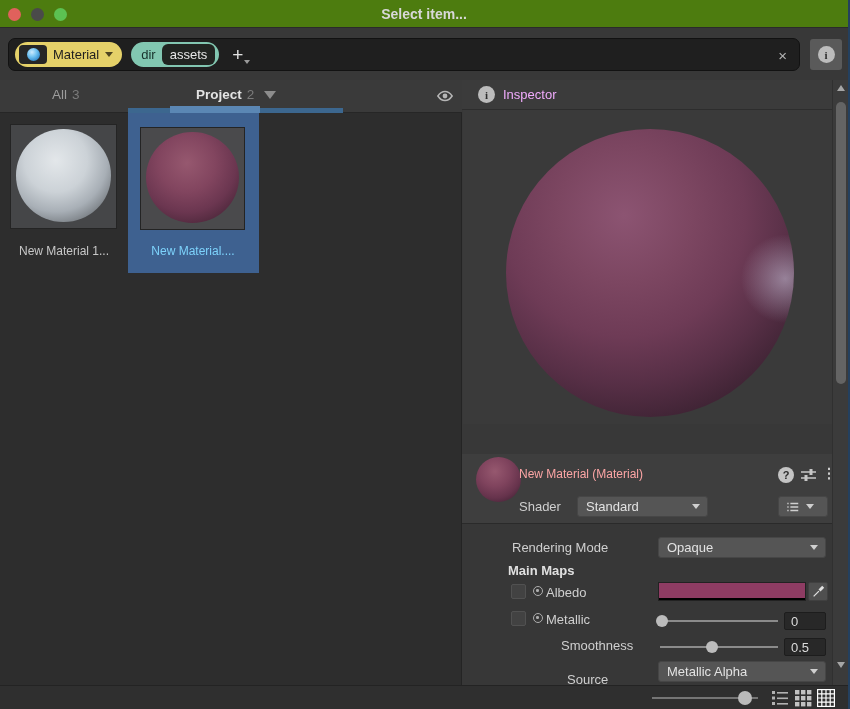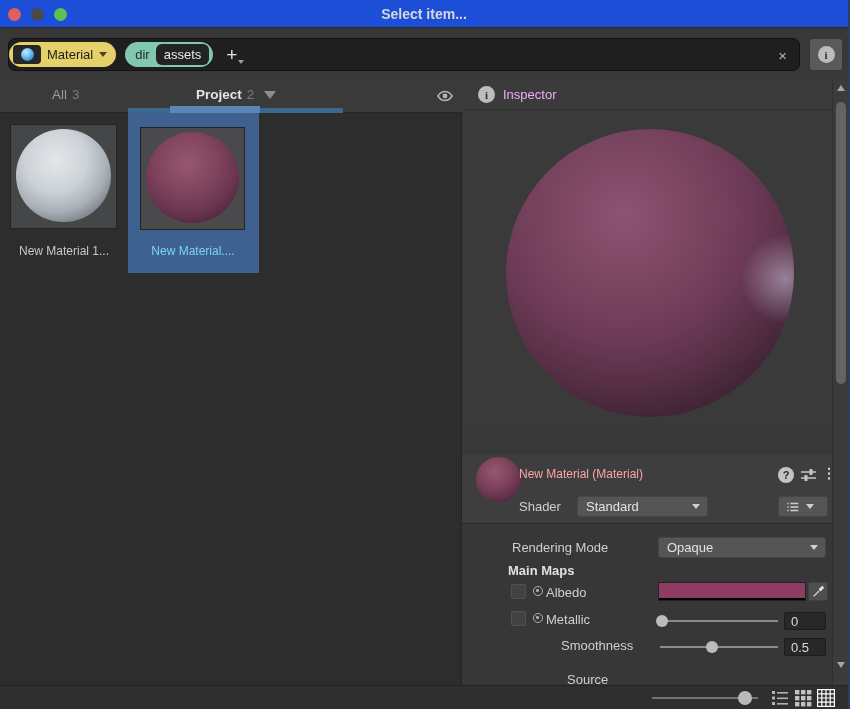--- a/index.html
+++ b/index.html
@@ -3,29 +3,29 @@
 <meta charset="utf-8">
 <style>
   * { margin:0; padding:0; box-sizing:border-box; }
   body { background:#1a1a1a; font-family:"Liberation Sans", sans-serif; }
   .window {
     position:relative; width:850px; height:709px; background:#383838;
     overflow:hidden; color:#cfcfcf; font-size:13px;
     border-right:2px solid #24405f;
   }
   
-  .titlebar { position:absolute; left:0; top:0; width:100%; height:28px; background:#1d4ed8; border-bottom:1px solid #2b2b2b; }
+  .titlebar { position:absolute; left:0; top:0; width:100%; height:28px; background:#4d7c0f; border-bottom:1px solid #2b2b2b; }
   .tl-dot { position:absolute; top:8px; width:13px; height:13px; border-radius:50%; }
   .tl-close { left:8px;  background:#e0615c; }
   .tl-min   { left:31px; background:#4a4a4a; }
   .tl-zoom  { left:54px; background:#5cc152; }
   .title-text { position:absolute; left:0; right:0; top:6px; text-align:center; font-weight:bold; font-size:14px; color:#d8d8d8; }
   
   .searchrow { position:absolute; left:0; top:28px; width:100%; height:52px; background:#383838; }
-  .searchfield { position:absolute; left:8px; top:10px; width:792px; height:33px; background:#1f1f1f; border:1px solid #121212; border-radius:7px; display:flex; align-items:center; padding-left:0; gap:9px; }
+  .searchfield { position:absolute; left:8px; top:10px; width:792px; height:33px; background:#1f1f1f; border:1px solid #121212; border-radius:7px; display:flex; align-items:center; padding-left:6px; gap:9px; }
   .chip-material { height:25px; border-radius:13px; background:#e5d169; display:flex; align-items:center; gap:6px; padding:0 9px 0 4px; color:#1e1e1e; }
   .chip-icon-box { width:28px; height:19px; background:#262626; border-radius:4px; display:flex; align-items:center; justify-content:center; }
   .mat-orb { width:13px; height:13px; border-radius:50%; background:radial-gradient(circle at 38% 32%, #cdeafd 0%, #6fc2f2 40%, #2f85c8 80%, #1d5f95 100%); }
   .chip-dir { height:25px; border-radius:13px; background:#82c7b1; display:flex; align-items:center; gap:6px; padding:0 4px 0 10px; color:#17302a; }
   .chip-dir-value { height:21px; background:#212421; border-radius:6px; color:#e8e8e8; display:flex; align-items:center; padding:0 8px; }
   .caret-down { width:0; height:0; border-left:4px solid transparent; border-right:4px solid transparent; border-top:5px solid #4d4421; }
   .plus-btn { position:relative; color:#e2e2e2; font-size:19px; line-height:19px; margin-left:4px; cursor:default; }
   .plus-caret { position:absolute; right:-7px; bottom:0; border-left:3px solid transparent; border-right:3px solid transparent; border-top:4px solid #9a9a9a; }
   .clear-x { position:absolute; right:12px; top:8px; color:#b4b4b4; font-size:15px; }
   .info-btn { position:absolute; left:810px; top:11px; width:32px; height:31px; background:#5a5a5a; border-radius:3px; display:flex; align-items:center; justify-content:center; }
@@ -233,20 +233,24 @@
     <div class="slider-track" style="left:198px; top:96px;"></div>
     <div class="slider-knob" style="left:194px; top:91px;"></div>
     <div class="value-box" style="top:88px;">0</div>
 
     <div class="prop-label" style="left:99px; top:114px;">Smoothness</div>
     <div class="slider-track" style="left:198px; top:122px;"></div>
     <div class="slider-knob" style="left:244px; top:117px;"></div>
     <div class="value-box" style="top:114px;">0.5</div>
 
     <div class="prop-label" style="left:105px; top:148px;">Source</div>
+    <div class="btn" style="left:196px; top:137px; width:168px; padding-left:8px;">
+      <span>Metallic Alpha</span>
+      <span class="dd-caret"></span>
+    </div>
   </div>
 
   <div class="scrollbar">
     <div class="sb-up"></div>
     <div class="sb-thumb"></div>
     <div class="sb-down"></div>
   </div>
 
   <div class="bottombar">
     <div class="zoom-track"></div>

